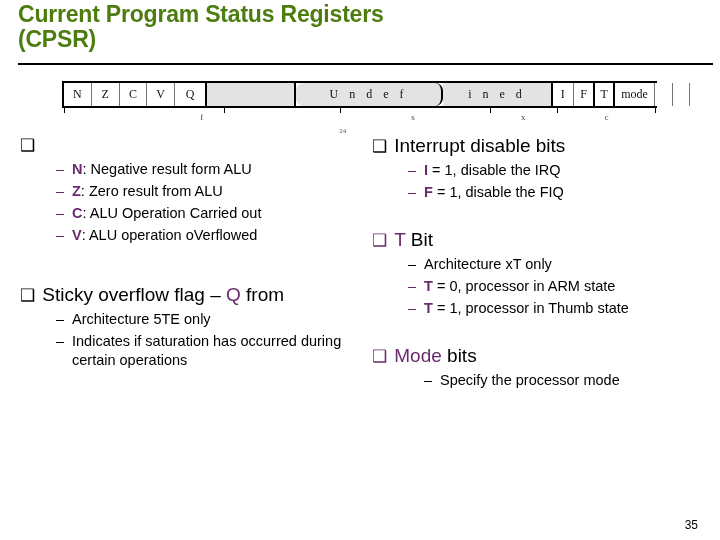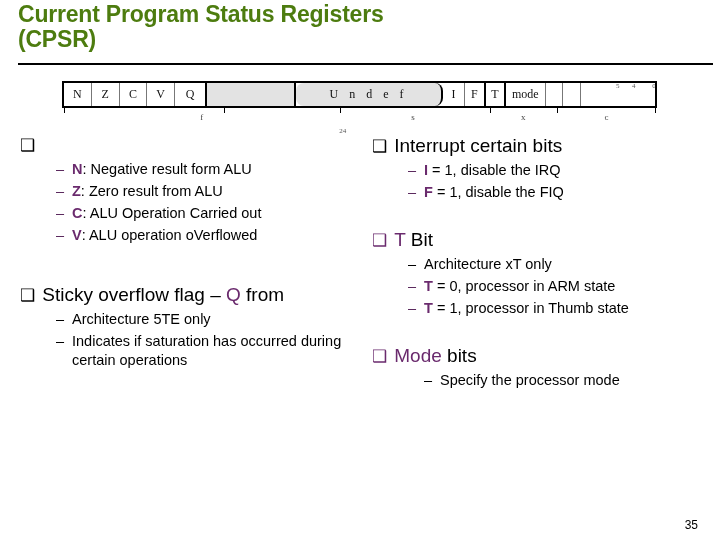--- a/index.html
+++ b/index.html
@@ -191,20 +191,21 @@
       <span class="bit-number" style="left: 99.2%;">0</span>
     </div>
   <div id="reg-boxes">
       <div class="reg-cell" style="flex: 0 0 4.7%;">N</div>
       <div class="reg-cell" style="flex: 0 0 4.7%;">Z</div>
       <div class="reg-cell" style="flex: 0 0 4.7%;">C</div>
       <div class="reg-cell" style="flex: 0 0 4.7%;">V</div>
       <div class="reg-cell thick" style="flex: 0 0 5.4%;">Q</div>
       <div class="reg-cell shaded thick" style="flex: 0 0 15%;"></div>
       <div class="reg-cell shaded thick spaced" style="flex: 0 0 25%; border-radius: 8px;">U n d e f</div>
+      <div class="reg-cell shaded thick spaced" style="flex: 0 0 18.5%;">i n e d</div>
       <div class="reg-cell" style="flex: 0 0 3.6%;">I</div>
       <div class="reg-cell thick" style="flex: 0 0 3.6%;">F</div>
       <div class="reg-cell thick" style="flex: 0 0 3.4%;">T</div>
       <div class="reg-cell" style="flex: 0 0 6.7%;">mode</div>
       <div class="reg-cell" style="flex: 0 0 3%;"></div>
       <div class="reg-cell" style="flex: 0 0 3%;"></div>
       <div class="reg-cell last" style="flex: 0 0 3%;"></div>
     </div>
   <div id="field-tick-row">
       <span class="field-tick" style="left: 0.3%;"></span>
@@ -262,21 +263,21 @@
     </div>
   </div>
 
 </div>
 
 <div class="col" id="col-right">
 
   <div class="block">
     <div class="lvl1">
       <span class="sq">❑</span>
-      <span class="txt">Interrupt certain bits</span>
+      <span class="txt">Interrupt disable bits</span>
     </div>
     <div class="lvl2">
       <span class="dash">–</span>
       <span class="txt"><b class="purple bold">I</b><span> = 1, disable the IRQ</span></span>
     </div>
     <div class="lvl2">
       <span class="dash">–</span>
       <span class="txt"><b class="purple bold">F</b><span> = 1, disable the FIQ</span></span>
     </div>
   </div>

